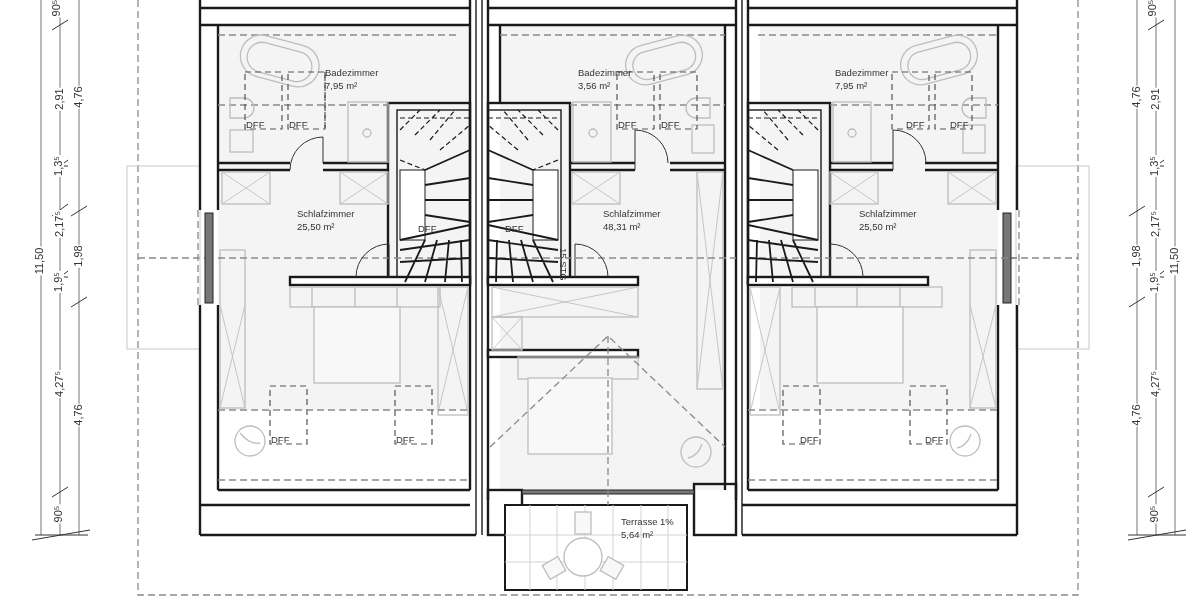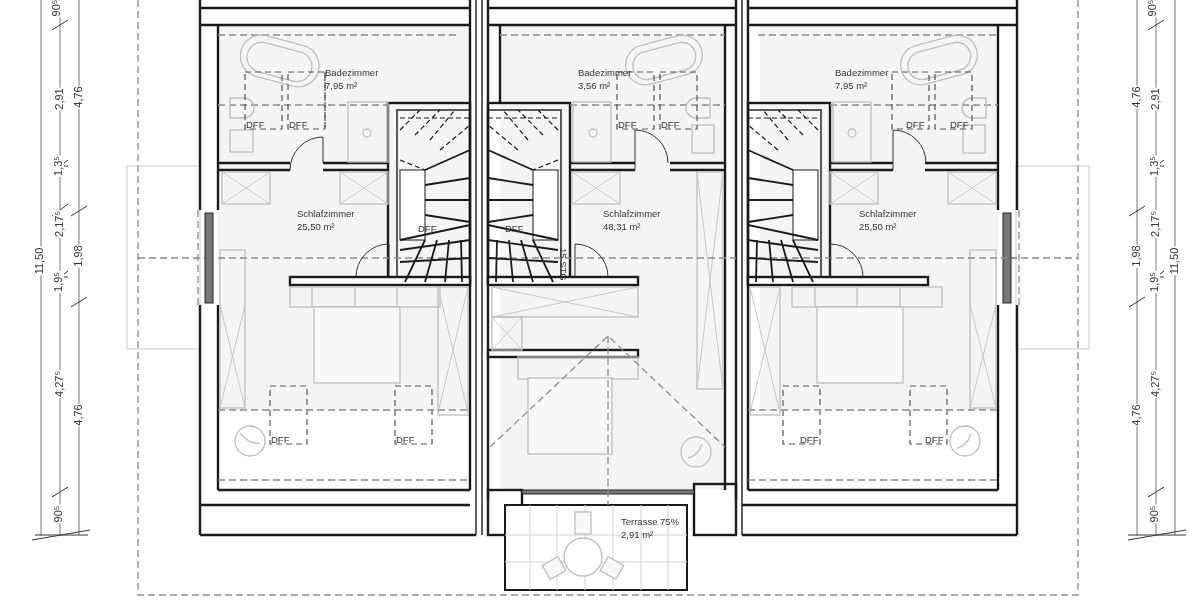--- a/index.html
+++ b/index.html
@@ -313,22 +313,22 @@
 
 <div class="overlay-label" style="left:578px;top:66px;">
   <div>Badezimmer</div>
   <div>3,56 m²</div>
 </div>
 <div class="overlay-label" style="left:603px;top:207px;">
   <div>Schlafzimmer</div>
   <div>48,31 m²</div>
 </div>
 <div class="overlay-label" style="left:621px;top:515px;">
-  <div>Terrasse 75%</div>
-  <div>2,91 m²</div>
+  <div>Terrasse 1%</div>
+  <div>5,64 m²</div>
 </div>
 <div class="overlay-label" style="left:570px;top:248px;transform:rotate(90deg);transform-origin:left top;">15 STG</div>
 
 <div class="overlay-label" style="left:835px;top:66px;">
   <div>Badezimmer</div>
   <div>7,95 m²</div>
 </div>
 <div class="overlay-label" style="left:859px;top:207px;">
   <div>Schlafzimmer</div>
   <div>25,50 m²</div>

